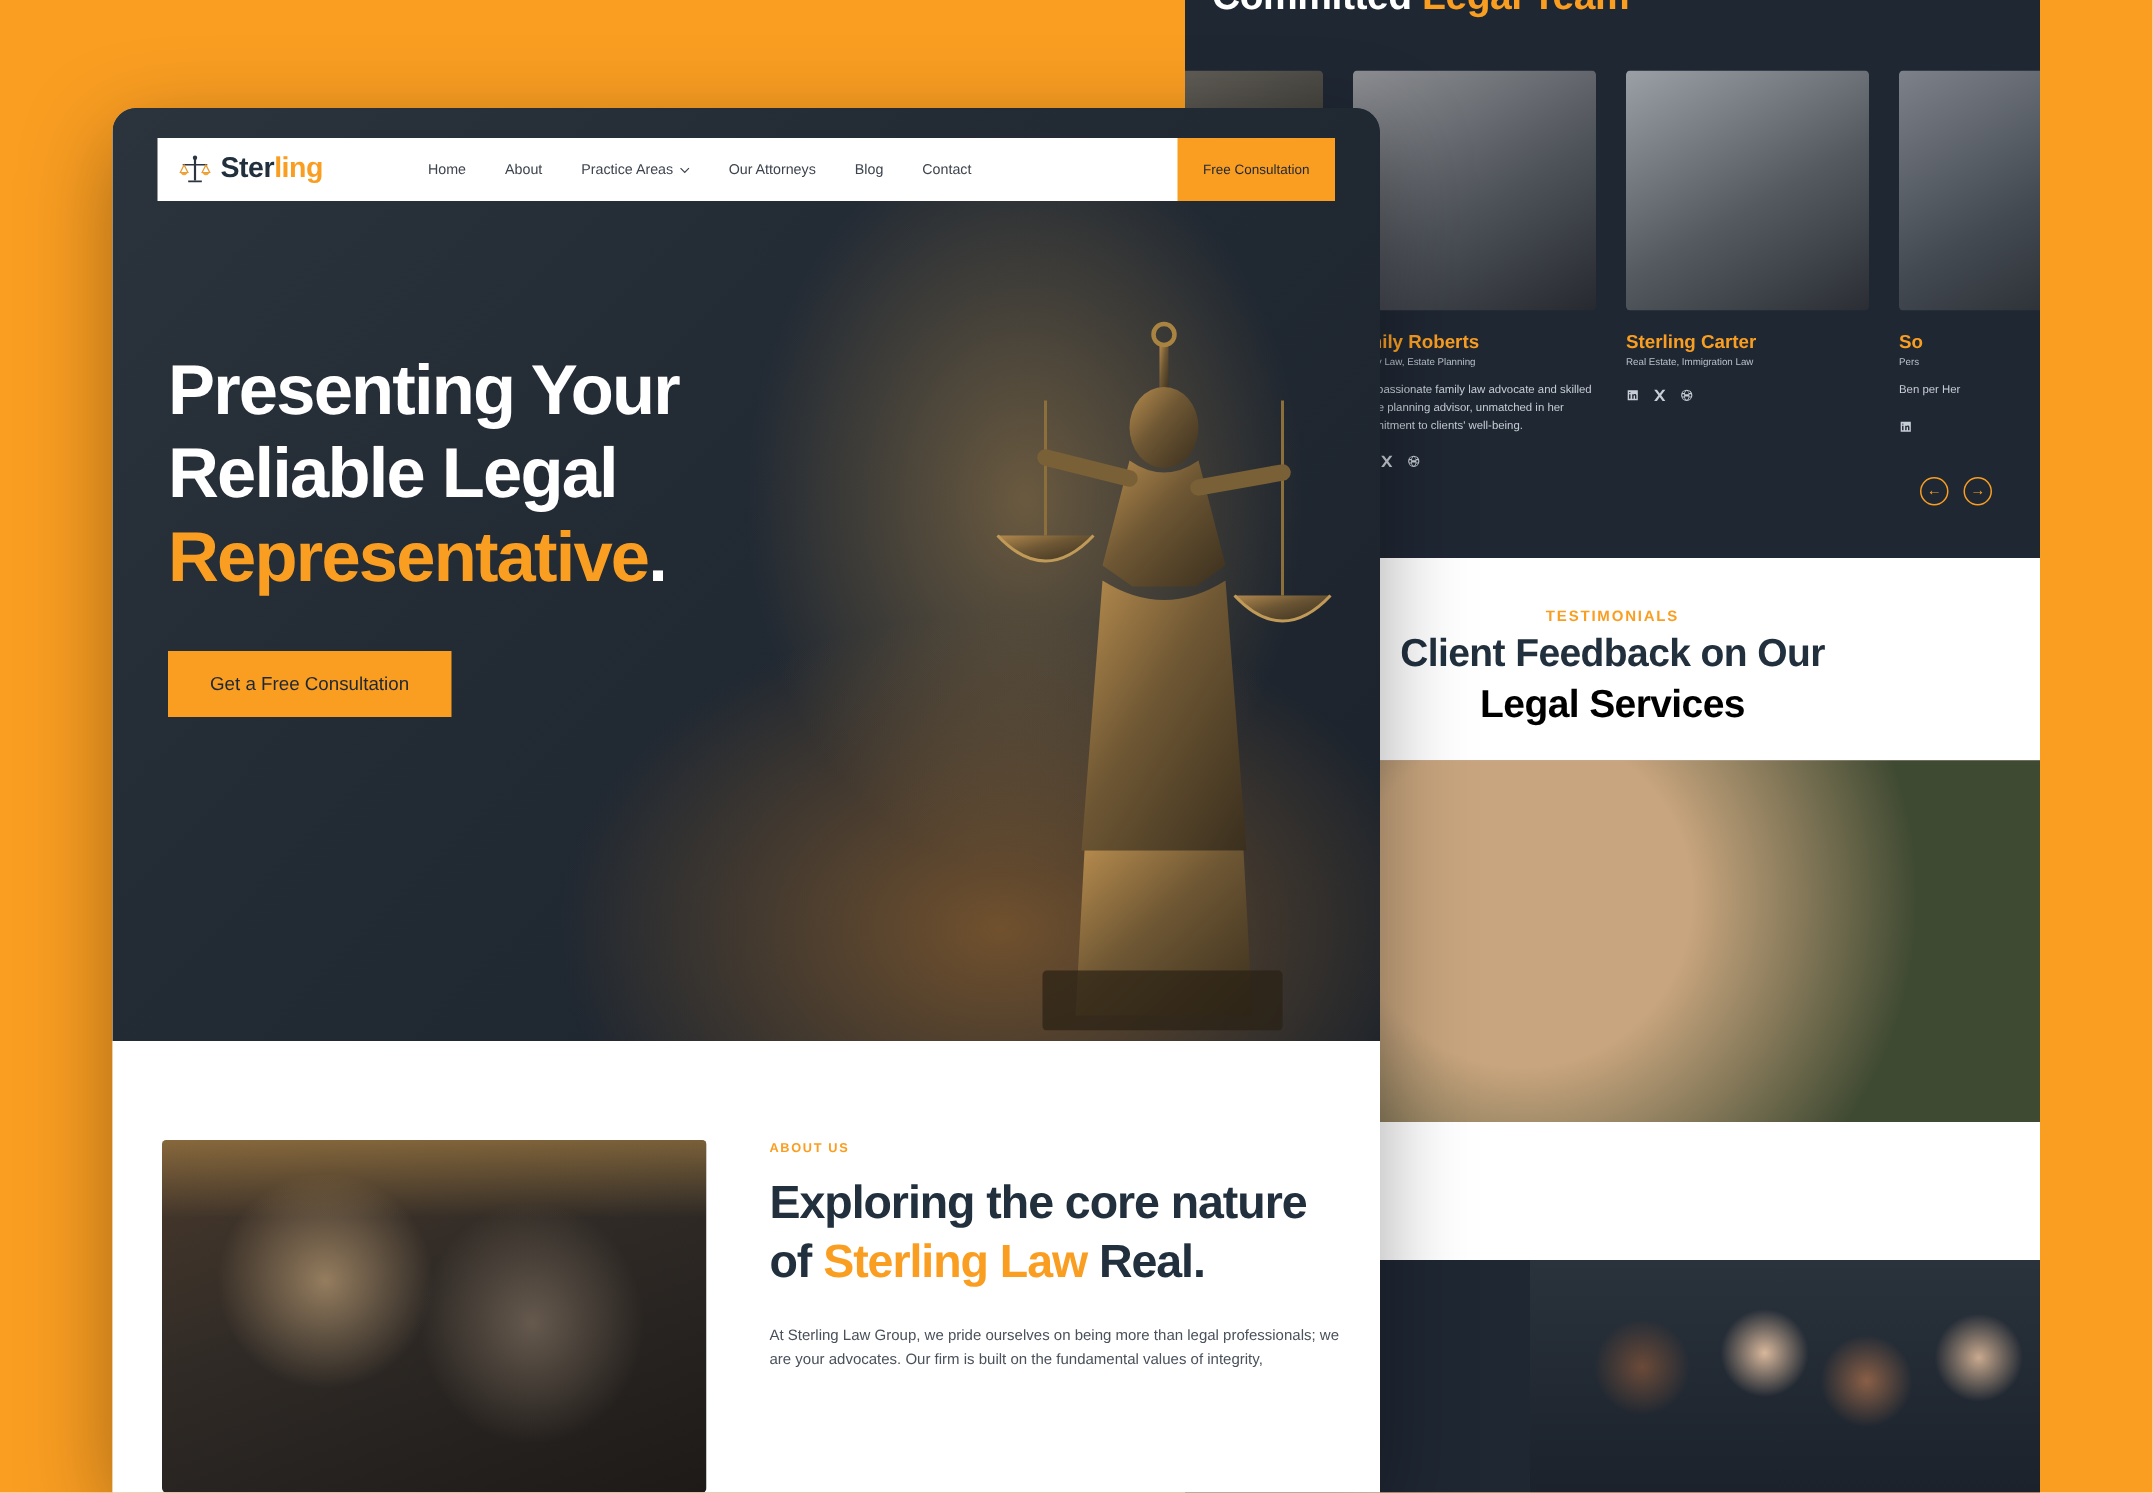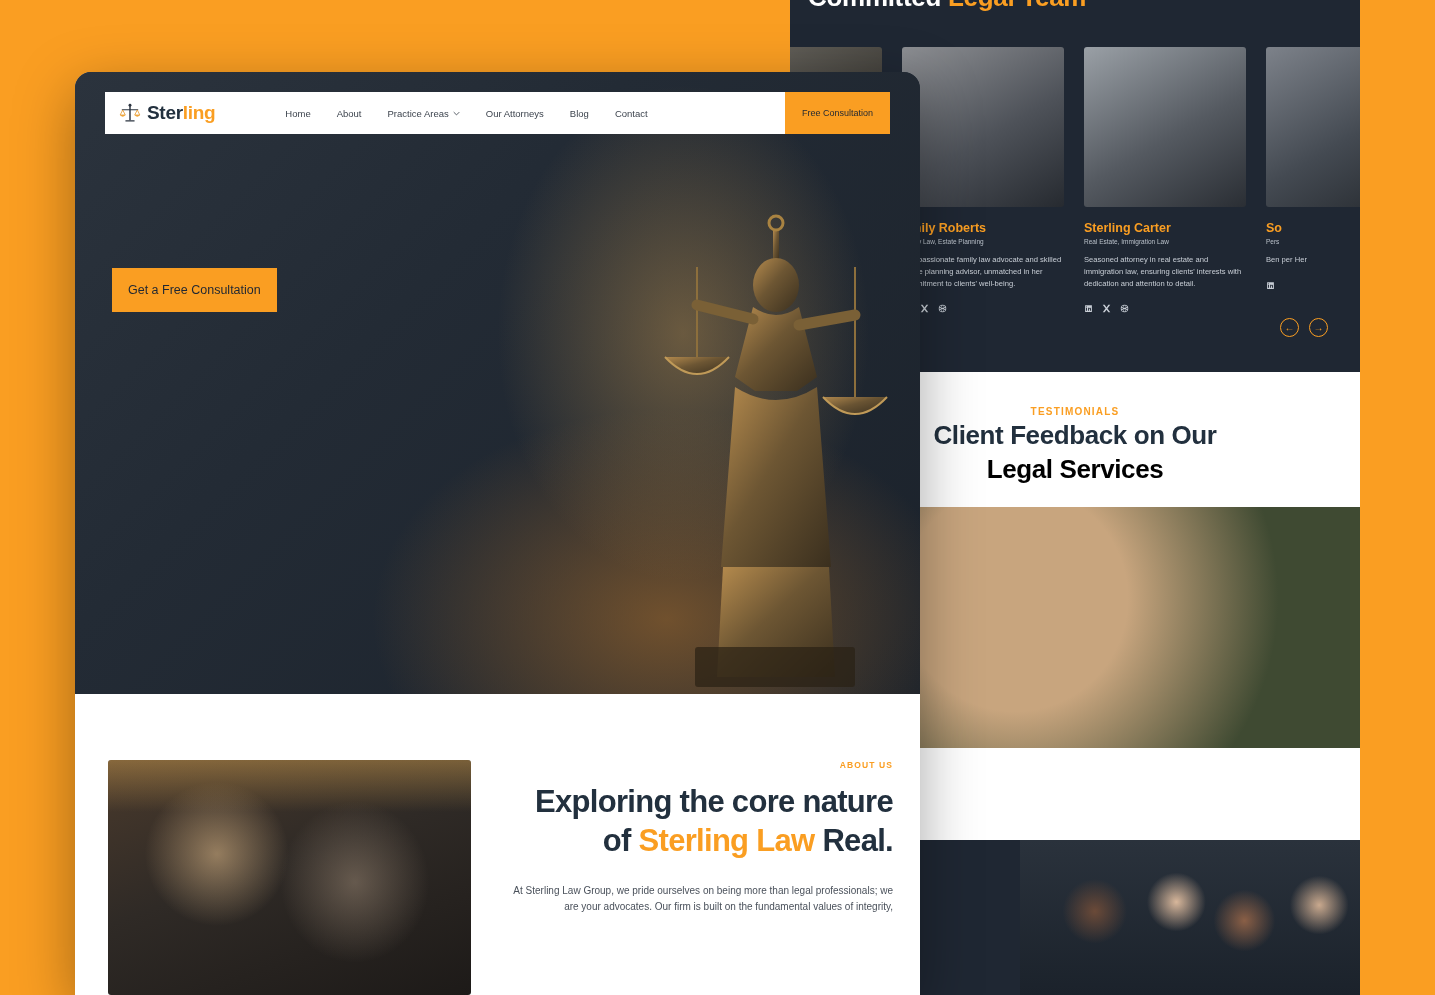--- a/index.html
+++ b/index.html
@@ -125,28 +125,27 @@
     letter-spacing:-1.2px;
   }
   .hero-title .accent { color:#FA9E22; }
   .hero-sub {
     margin-top:22px; font-size:11.5px; line-height:1.63; color:#d9dee4;
     max-width:300px;
   }
   .hero-btn {
     margin-top:36px; display:inline-flex; align-items:center; justify-content:center;
     background:#FA9E22; color:#1f2733; font-size:12.5px;
-    padding:15px 16px; white-space:nowrap;
+    padding:15px 28px; white-space:nowrap;
   }
 
   
   .about {
     position:relative; width:845px; height:301px; background:#ffffff;
     padding-top:46px;
-    text-align:right;
   }
   .about-img {
     position:absolute; left:33px; top:66px; width:363px; height:235px;
     border-radius:3px; overflow:hidden;
   }
   .about-text { position:absolute; left:438px; top:66px; width:380px; }
   .about-label { font-size:8.5px; letter-spacing:1.1px; color:#FA9E22; font-weight:bold; }
   .about-title {
     margin-top:12px; font-size:31px; font-weight:bold; color:#22303E;
     line-height:1.27; letter-spacing:-0.7px;
@@ -235,21 +234,20 @@
               </svg></span>
         </div>
       </div>
 
       <div class="team-card">
         <div class="team-photo">
             <div class="ph ph-p3"></div>
           </div>
         <div class="team-name">Sterling Carter</div>
         <div class="team-role">Real Estate, Immigration Law</div>
-        <div class="team-bio">Seasoned attorney in real estate and immigration law, ensuring clients' interests with dedication and attention to detail.</div>
         <div class="team-socials">
           <span><svg viewBox="0 0 24 24">
                 <path d="M3 3h18v18H3V3zm5 7H5.5v8H8v-8zm-1.2-4A1.3 1.3 0 1 0 6.8 8.6 1.3 1.3 0 0 0 6.8 6zM18.5 13c0-2-1.1-3.2-2.8-3.2a2.4 2.4 0 0 0-2.2 1.2V10H11v8h2.5v-4.3c0-1 .3-1.7 1.2-1.7s1.3.7 1.3 1.7V18h2.5z"></path>
               </svg></span>
           <span><svg viewBox="0 0 24 24">
                 <path d="M2 2h5l5 7 5-7h5l-7.5 10L22 22h-5l-5-7-5 7H2l7.5-10z"></path>
               </svg></span>
           <span><svg viewBox="0 0 24 24">
                 <path d="M12 2a10 10 0 1 0 0 20 10 10 0 0 0 0-20zm0 2c1.5 0 3 2.6 3.4 6H8.6C9 6.6 10.5 4 12 4zM4.3 10h3.1a22 22 0 0 0 0 4H4.3a8 8 0 0 1 0-4zm0 6h3.3c.4 2 1 3.6 1.7 4.5A8 8 0 0 1 4.3 16zM12 20c-1.5 0-3-2.6-3.4-6h6.8c-.4 3.4-1.9 6-3.4 6zm2.7.5c.7-.9 1.3-2.5 1.7-4.5h3.3a8 8 0 0 1-5 4.5zM16.6 14a22 22 0 0 0 0-4h3.1a8 8 0 0 1 0 4zM19 8h-3.3c-.4-2-1-3.6-1.7-4.5A8 8 0 0 1 19 8zM9.3 3.5C8.6 4.4 8 6 7.6 8H4.3a8 8 0 0 1 5-4.5z"></path>
               </svg></span>
@@ -423,20 +421,25 @@
           </a>
         <a class="nav-link">
             <span>Contact</span>
           </a>
       </div>
 
       <a class="nav-cta">Free Consultation</a>
     </nav>
 
     <div class="hero-content">
+      <h1 class="hero-title">
+        <span>Presenting Your</span><br>
+        <span>Reliable Legal</span><br>
+        <span class="accent">Representative</span><span>.</span>
+      </h1>
       <a class="hero-btn">Get a Free Consultation</a>
     </div>
   </section>
 
   <section class="about">
     <div class="about-img">
         <div class="ph ph-about"></div>
       </div>
     <div class="about-text">
       <div class="about-label">ABOUT US</div>

